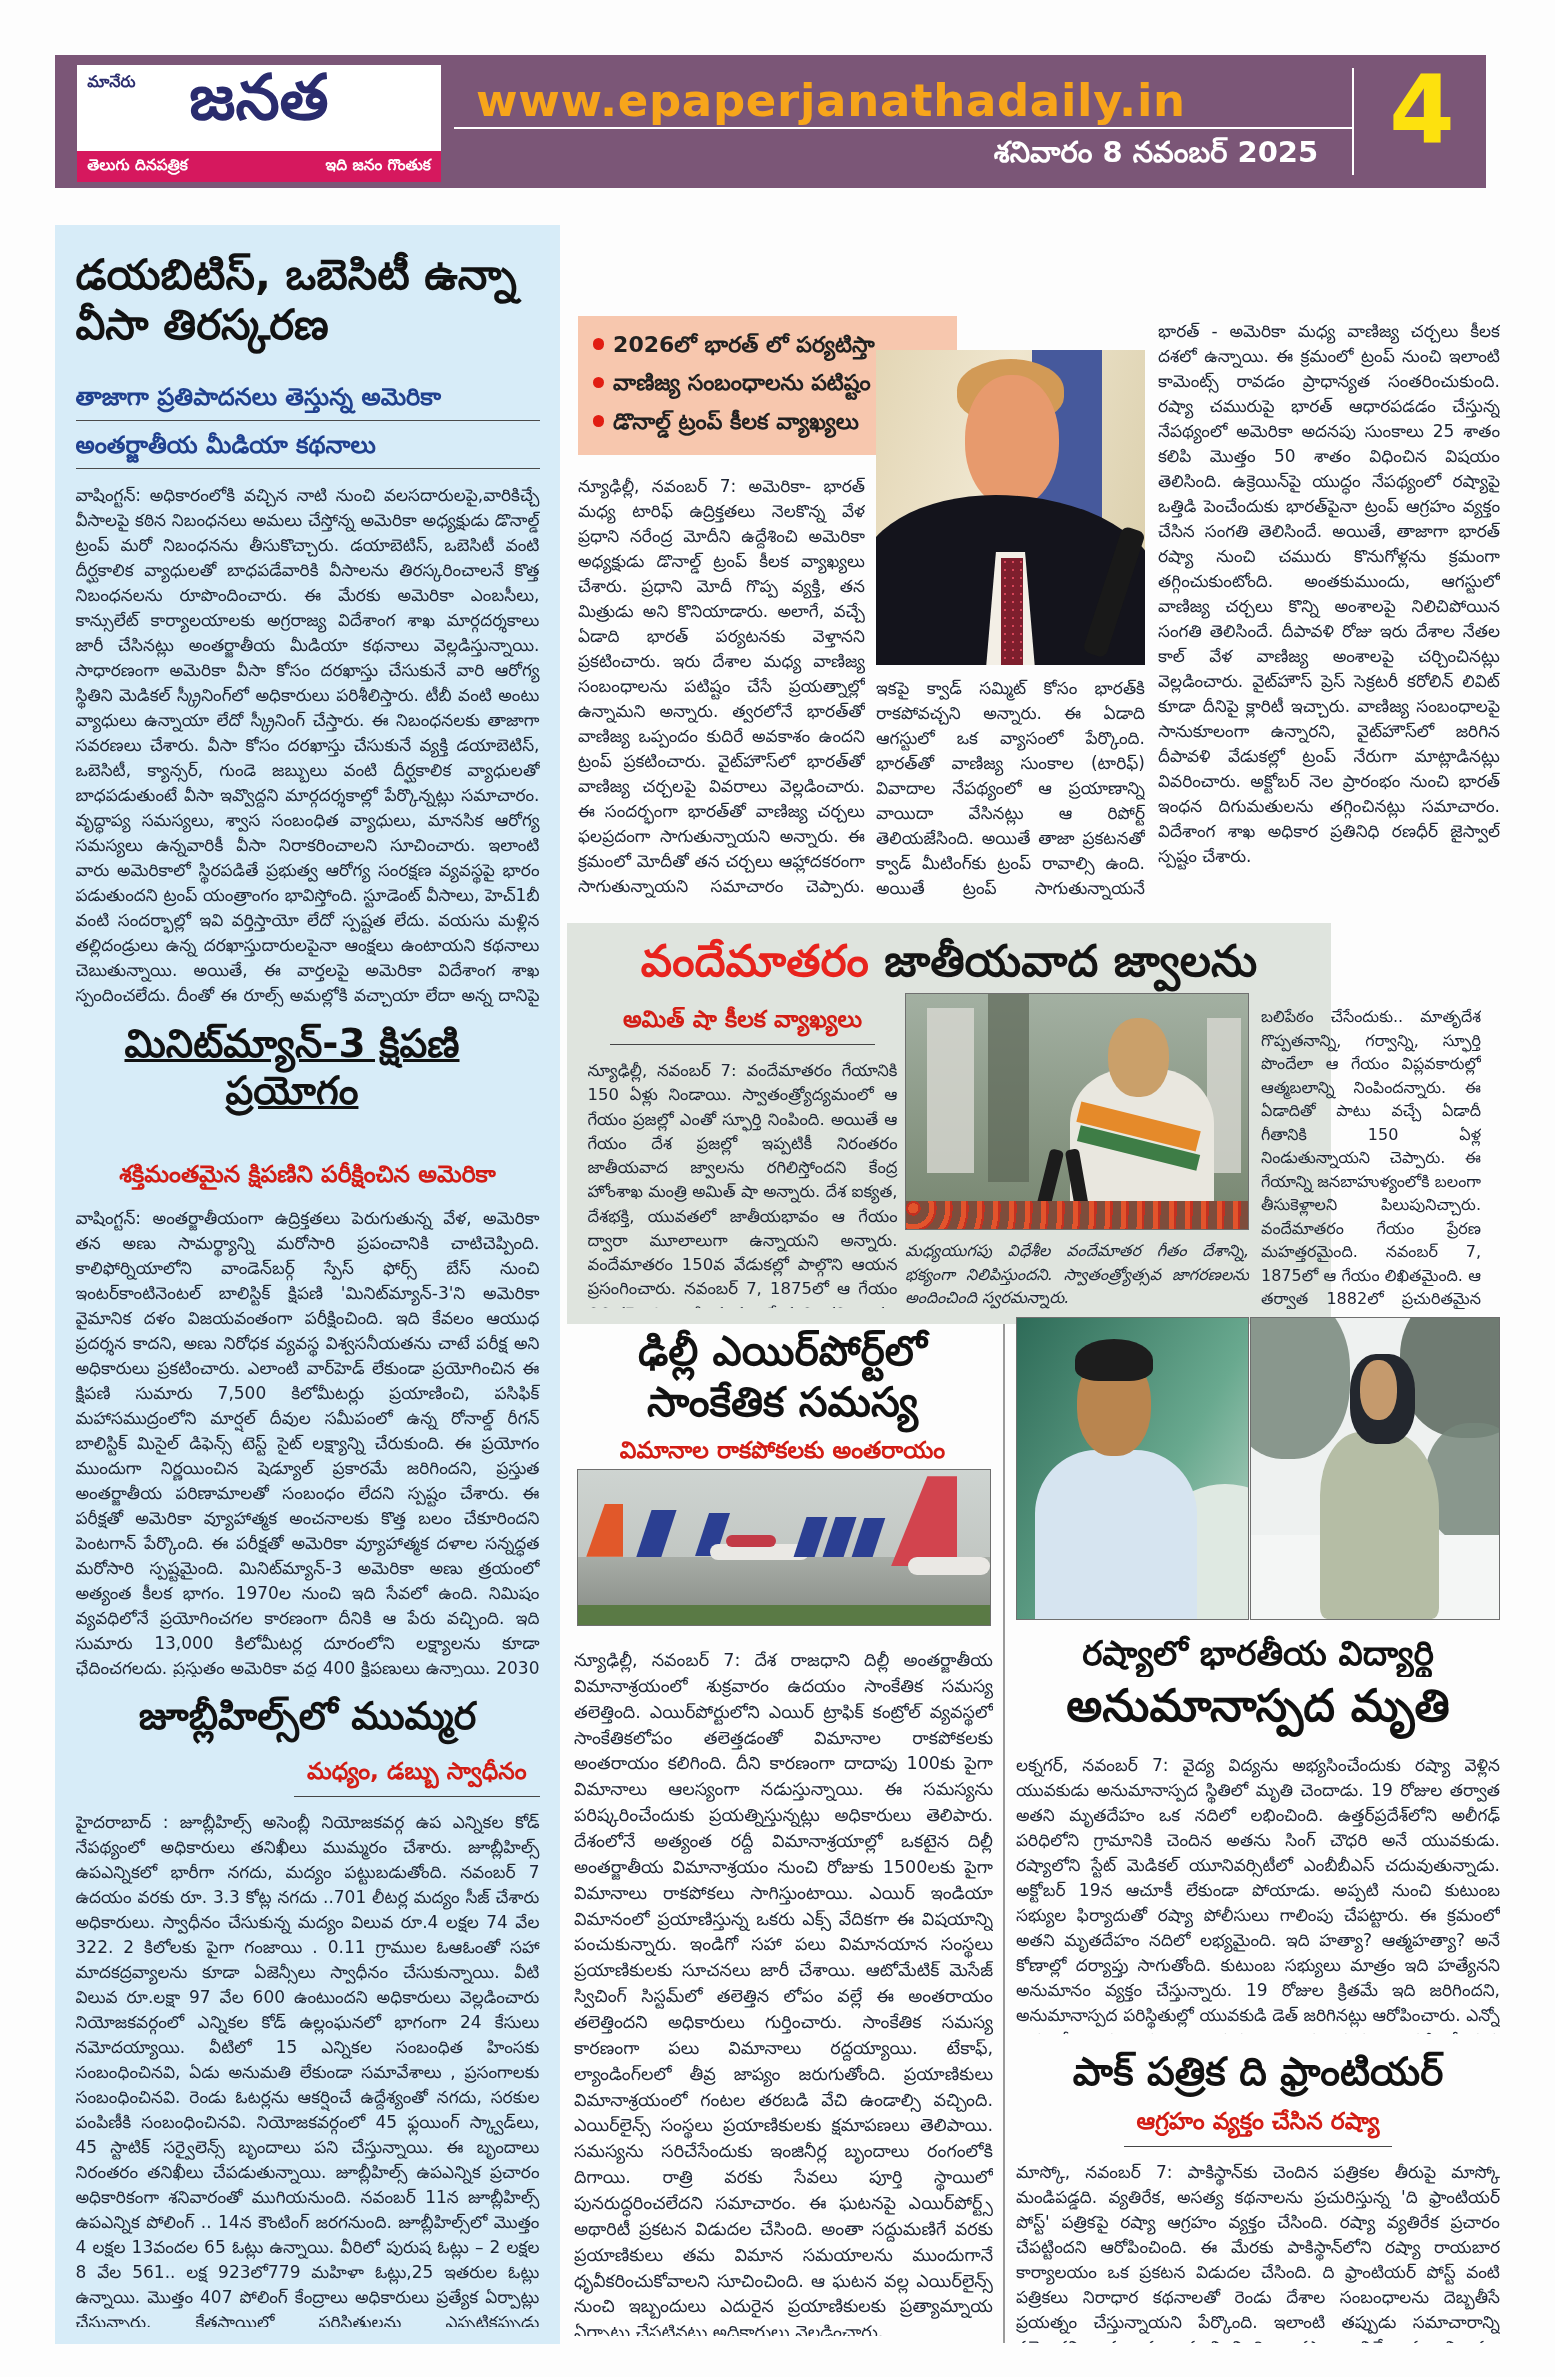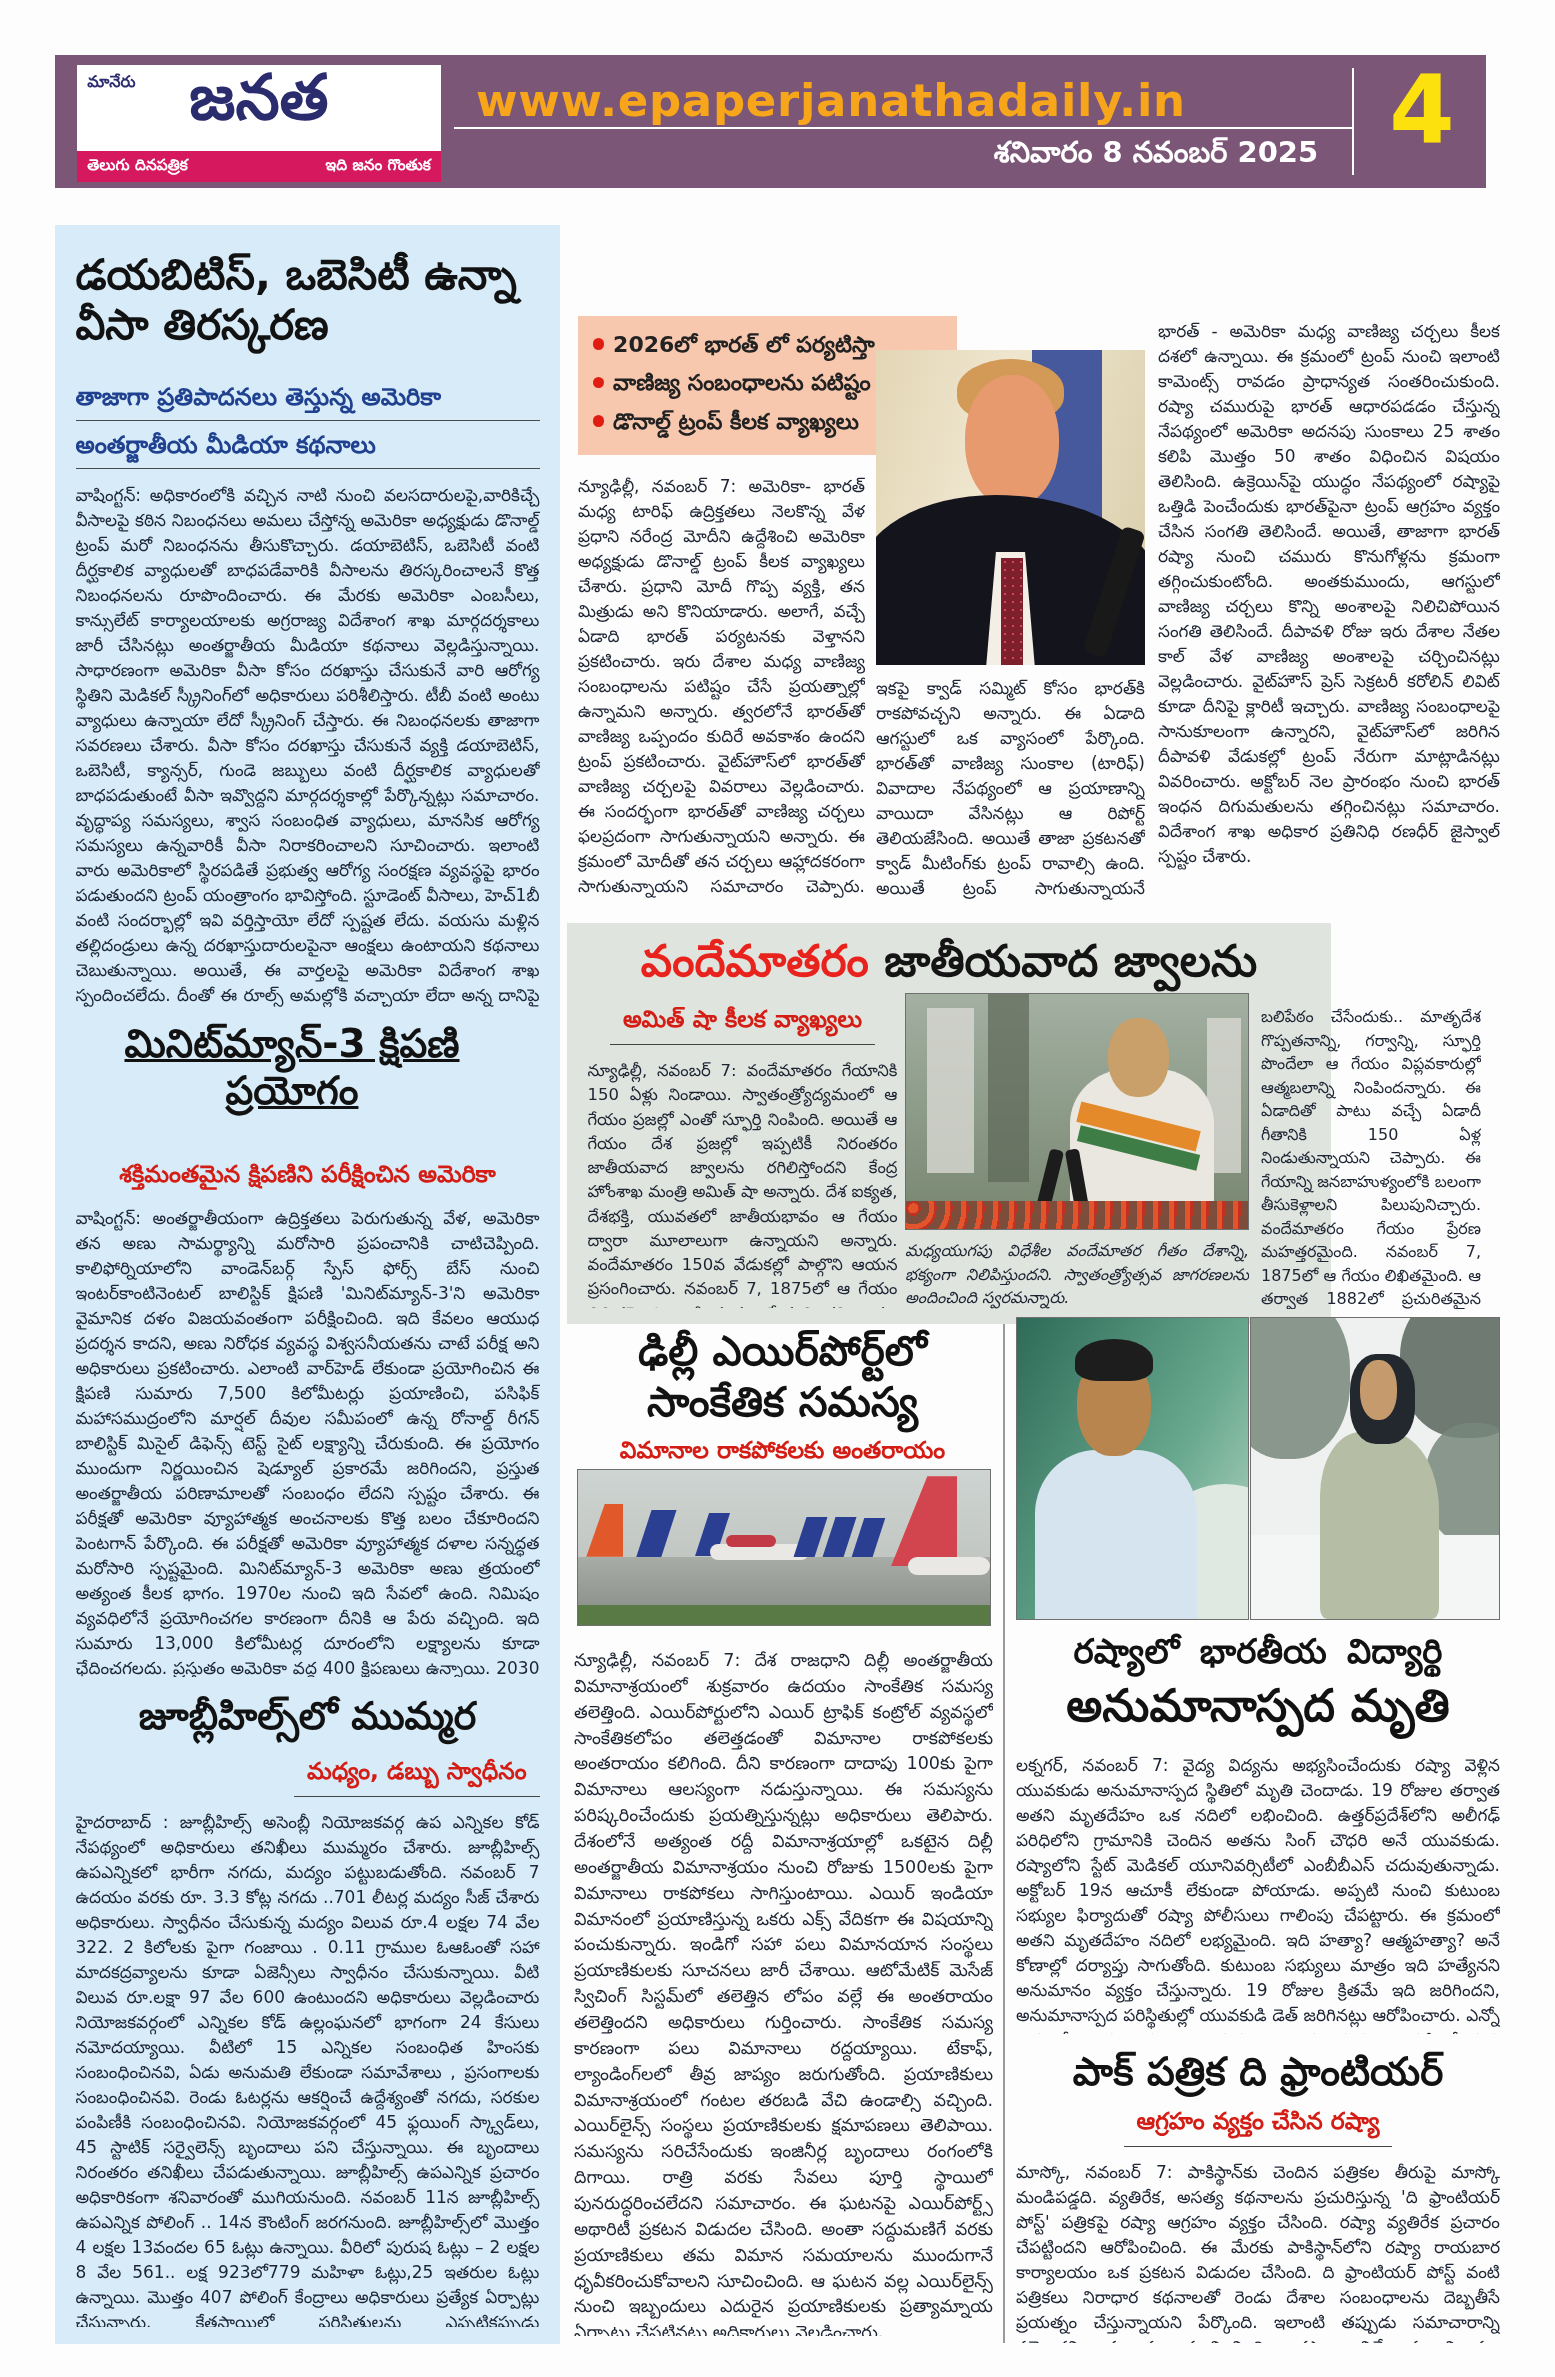--- a/index.html
+++ b/index.html
@@ -211,21 +211,21 @@
   <div class="abs photo ru2-bg bordered" style="left:1250px; top:1317px; width:250px; height:303px;">
     <div class="abs ru2-tree" style="left:-10%; top:-8%; width:50%; height:55%;"></div>
     <div class="abs ru2-tree2" style="left:60%; top:-10%; width:55%; height:50%;"></div>
     <div class="abs ru2-tree" style="left:70%; top:35%; width:40%; height:40%;"></div>
     <div class="abs ru2-snowground" style="left:0; bottom:0; width:100%; height:28%;"></div>
     <div class="abs ru2-jacket" style="left:28%; bottom:0; width:48%; height:62%;"></div>
     <div class="abs ru2-hood" style="left:40%; top:12%; width:26%; height:30%;"></div>
     <div class="abs ru2-face" style="left:44%; top:14%; width:15%; height:20%;"></div>
   </div>
 
-  <div class="abs hl-black center" style="left:1016px; top:1633px; width:484px; height:44px; font-size:34px; overflow:hidden;font-family:Liberation Mono, monospace;">రష్యాలో భారతీయ విద్యార్థి</div>
+  <div class="abs hl-black center" style="left:1016px; top:1633px; width:484px; height:44px; font-size:34px; overflow:hidden;">రష్యాలో భారతీయ విద్యార్థి</div>
   <div class="abs hl-black center" style="left:1016px; top:1679px; width:484px; height:63px; font-size:45px; overflow:hidden;">అనుమానాస్పద మృతి</div>
   <div class="abs body-txt" style="left:1016px; top:1753px; width:484px; height:281px; font-size:17px;">లక్నగర్, నవంబర్ 7: వైద్య విద్యను అభ్యసించేందుకు రష్యా వెళ్లిన యువకుడు అనుమానాస్పద స్థితిలో మృతి చెందాడు. 19 రోజుల తర్వాత అతని మృతదేహం ఒక నదిలో లభించింది. ఉత్తర్‌ప్రదేశ్‌లోని అలీగఢ్ పరిధిలోని గ్రామానికి చెందిన అతను సింగ్ చౌధరి అనే యువకుడు. రష్యాలోని స్టేట్ మెడికల్ యూనివర్సిటీలో ఎంబీబీఎస్ చదువుతున్నాడు. అక్టోబర్ 19న ఆచూకీ లేకుండా పోయాడు. అప్పటి నుంచి కుటుంబ సభ్యుల ఫిర్యాదుతో రష్యా పోలీసులు గాలింపు చేపట్టారు. ఈ క్రమంలో అతని మృతదేహం నదిలో లభ్యమైంది. ఇది హత్యా? ఆత్మహత్యా? అనే కోణాల్లో దర్యాప్తు సాగుతోంది. కుటుంబ సభ్యులు మాత్రం ఇది హత్యేనని అనుమానం వ్యక్తం చేస్తున్నారు. 19 రోజుల క్రితమే ఇది జరిగిందని, అనుమానాస్పద పరిస్థితుల్లో యువకుడి డెత్ జరిగినట్లు ఆరోపించారు. ఎన్నో ఆశలతో అతని కుటుంబ సభ్యులు వైద్యవిద్యను అభ్యసించేందుకు 2023లో రష్యాకు పంపించారు. అయితే అతని మృతదేహం నదిలో లభించిందని ఆ రోజు వచ్చిన వార్త దిగ్భ్రాంతి కలిగించిందని పేర్కొన్నారు.</div>
 
   <div class="abs hl-black center" style="left:1016px; top:2049px; width:484px; height:53px; font-size:39px; overflow:hidden;">పాక్ పత్రిక ది ఫ్రాంటియర్ కథనాలు</div>
   <div class="abs sub-red" style="left:1016px; top:2107px; width:484px; height:41px; overflow:hidden;">
     <span class="u">ఆగ్రహం వ్యక్తం చేసిన రష్యా</span>
   </div>
   <div class="abs body-txt" style="left:1016px; top:2160px; width:484px; height:183px; font-size:17px;">మాస్కో, నవంబర్ 7: పాకిస్థాన్‌కు చెందిన పత్రికల తీరుపై మాస్కో మండిపడ్డది. వ్యతిరేక, అసత్య కథనాలను ప్రచురిస్తున్న 'ది ఫ్రాంటియర్ పోస్ట్' పత్రికపై రష్యా ఆగ్రహం వ్యక్తం చేసింది. రష్యా వ్యతిరేక ప్రచారం చేపట్టిందని ఆరోపించింది. ఈ మేరకు పాకిస్థాన్‌లోని రష్యా రాయబార కార్యాలయం ఒక ప్రకటన విడుదల చేసింది. ది ఫ్రాంటియర్ పోస్ట్ వంటి పత్రికలు నిరాధార కథనాలతో రెండు దేశాల సంబంధాలను దెబ్బతీసే ప్రయత్నం చేస్తున్నాయని పేర్కొంది. ఇలాంటి తప్పుడు సమాచారాన్ని నమ్మొద్దని ప్రజలకు సూచించింది. రష్యా విదేశాంగ విధానం, వాటిఅనుభవాల్లో అవగాహన లేకుండా ఈ పత్రిక వ్యవహరిస్తోందని విమర్శించింది. అవాస్తవ కథనాలపై చట్టపరమైన చర్యలు తీసుకుంటామని హెచ్చరించింది. ఏజెన్సీల ద్వారా నిజాలను ప్రజల ముందు ఉంచుతామని స్పష్టం చేసింది.</div>
 
 </div>

